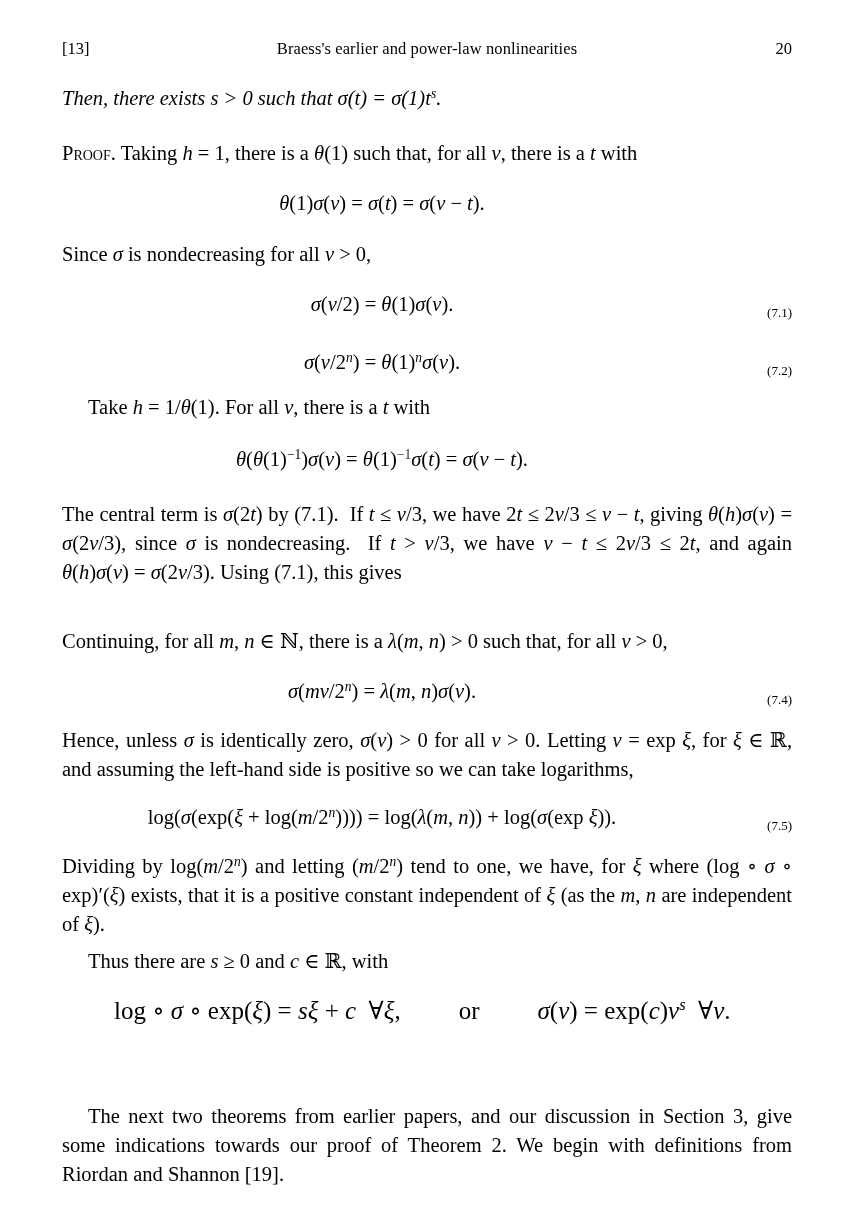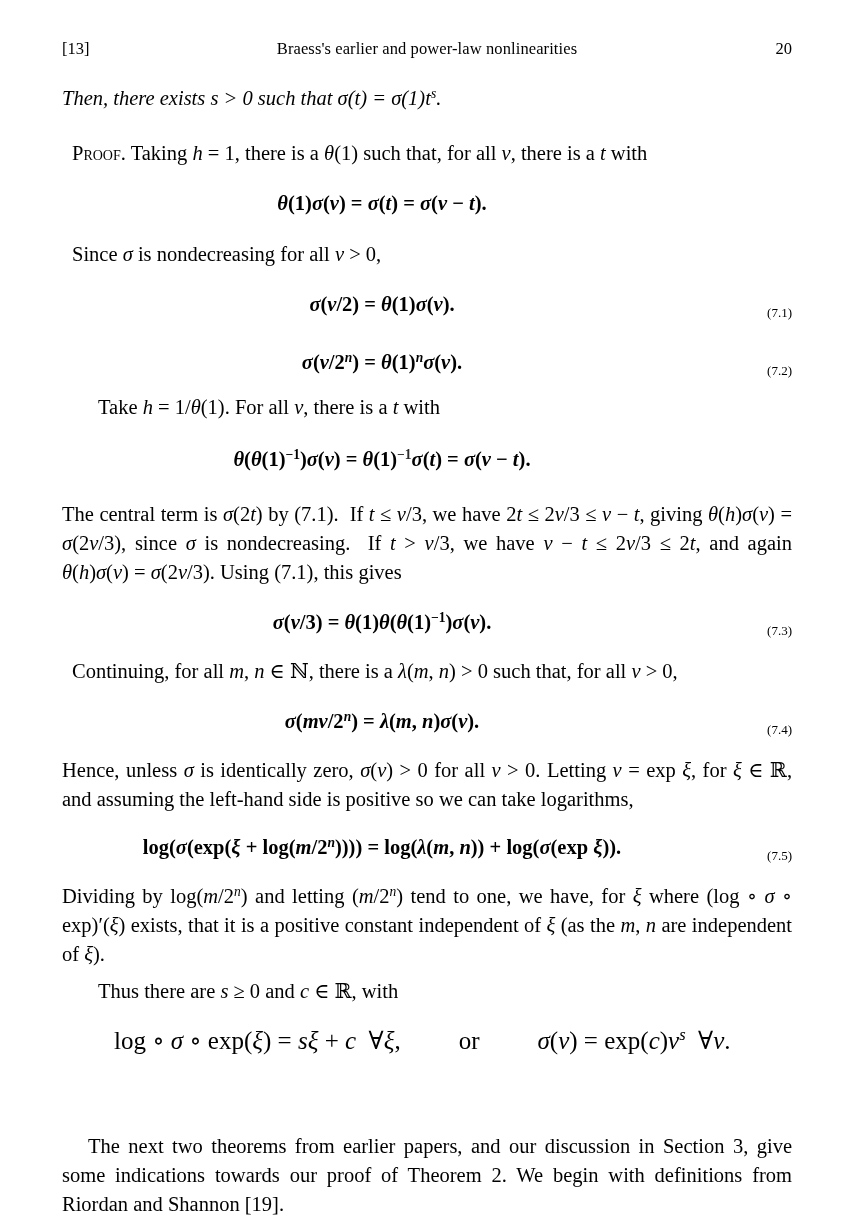--- a/index.html
+++ b/index.html
@@ -58,21 +58,21 @@
 
   
   .para {
     font-size: 20.5px;
     line-height: 29px;
     text-align: justify;
     text-justify: inter-word;
     margin: 0;
   }
   .para.indent { text-indent: 26px; }
-  .para.nojust { text-align: left; margin-left: 10px; }
+  .para.nojust { text-align: left; }
 
   .italic-stmt {
     font-style: italic;
     font-size: 20.5px;
     line-height: 29px;
     margin: 0;
   }
 
   .smallcaps {
     font-variant: small-caps;
@@ -91,21 +91,21 @@
   .eq-row {
     position: relative;
     width: 100%;
   }
   .eq-body {
     text-align: center;
     font-size: 20.5px;
     line-height: 30px;
     white-space: nowrap;
   }
-  .eq-body.shift-left { padding-right: 90px; font-weight: bold; }
+  .eq-body.shift-left { padding-right: 90px; }
   .eq-num {
     position: absolute;
     right: 0;
     top: 9px;
     font-size: 13px;
     line-height: 30px;
   }
 
   .sp-8  { height: 8px; }
   .sp-16 { height: 16px; }
@@ -199,26 +199,20 @@
     </div>
 
     <div class="sp-26"></div>
 
     <div class="para">
       The central term is <span class="mgr">σ</span>(2<span class="mi">t</span>) by (7.1).&nbsp; If <span class="mi">t</span> ≤ <span class="mi">v</span>/3, we have 2<span class="mi">t</span> ≤ 2<span class="mi">v</span>/3 ≤ <span class="mi">v</span> − <span class="mi">t</span>, giving <span class="mgr">θ</span>(<span class="mi">h</span>)<span class="mgr">σ</span>(<span class="mi">v</span>) = <span class="mgr">σ</span>(2<span class="mi">v</span>/3), since <span class="mgr">σ</span> is nondecreasing.&nbsp; If <span class="mi">t</span> &gt; <span class="mi">v</span>/3, we have <span class="mi">v</span> − <span class="mi">t</span> ≤ 2<span class="mi">v</span>/3 ≤ 2<span class="mi">t</span>, and again <span class="mgr">θ</span>(<span class="mi">h</span>)<span class="mgr">σ</span>(<span class="mi">v</span>) = <span class="mgr">σ</span>(2<span class="mi">v</span>/3). Using (7.1), this gives
     </div>
 
     <div class="sp-20"></div>
 
-    <div class="eq-row">
-      <div class="eq-body shift-left">
-        <span class="mgr">σ</span>(<span class="mi">v</span>/3) = <span class="mgr">θ</span>(1)<span class="mgr">θ</span>(<span class="mgr">θ</span>(1)<sup class="exp">−1</sup>)<span class="mgr">σ</span>(<span class="mi">v</span>).
-      </div>
-      <div class="eq-num">(7.3)</div>
-    </div>
 
     <div class="sp-20"></div>
 
     <div class="para nojust">
       Continuing, for all <span class="mi">m</span>, <span class="mi">n</span> ∈ <span class="bb">ℕ</span>, there is a <span class="mgr">λ</span>(<span class="mi">m</span>, <span class="mi">n</span>) &gt; 0 such that, for all <span class="mi">v</span> &gt; 0,
     </div>
 
     <div class="sp-20"></div>
 
     <div class="eq-row">

